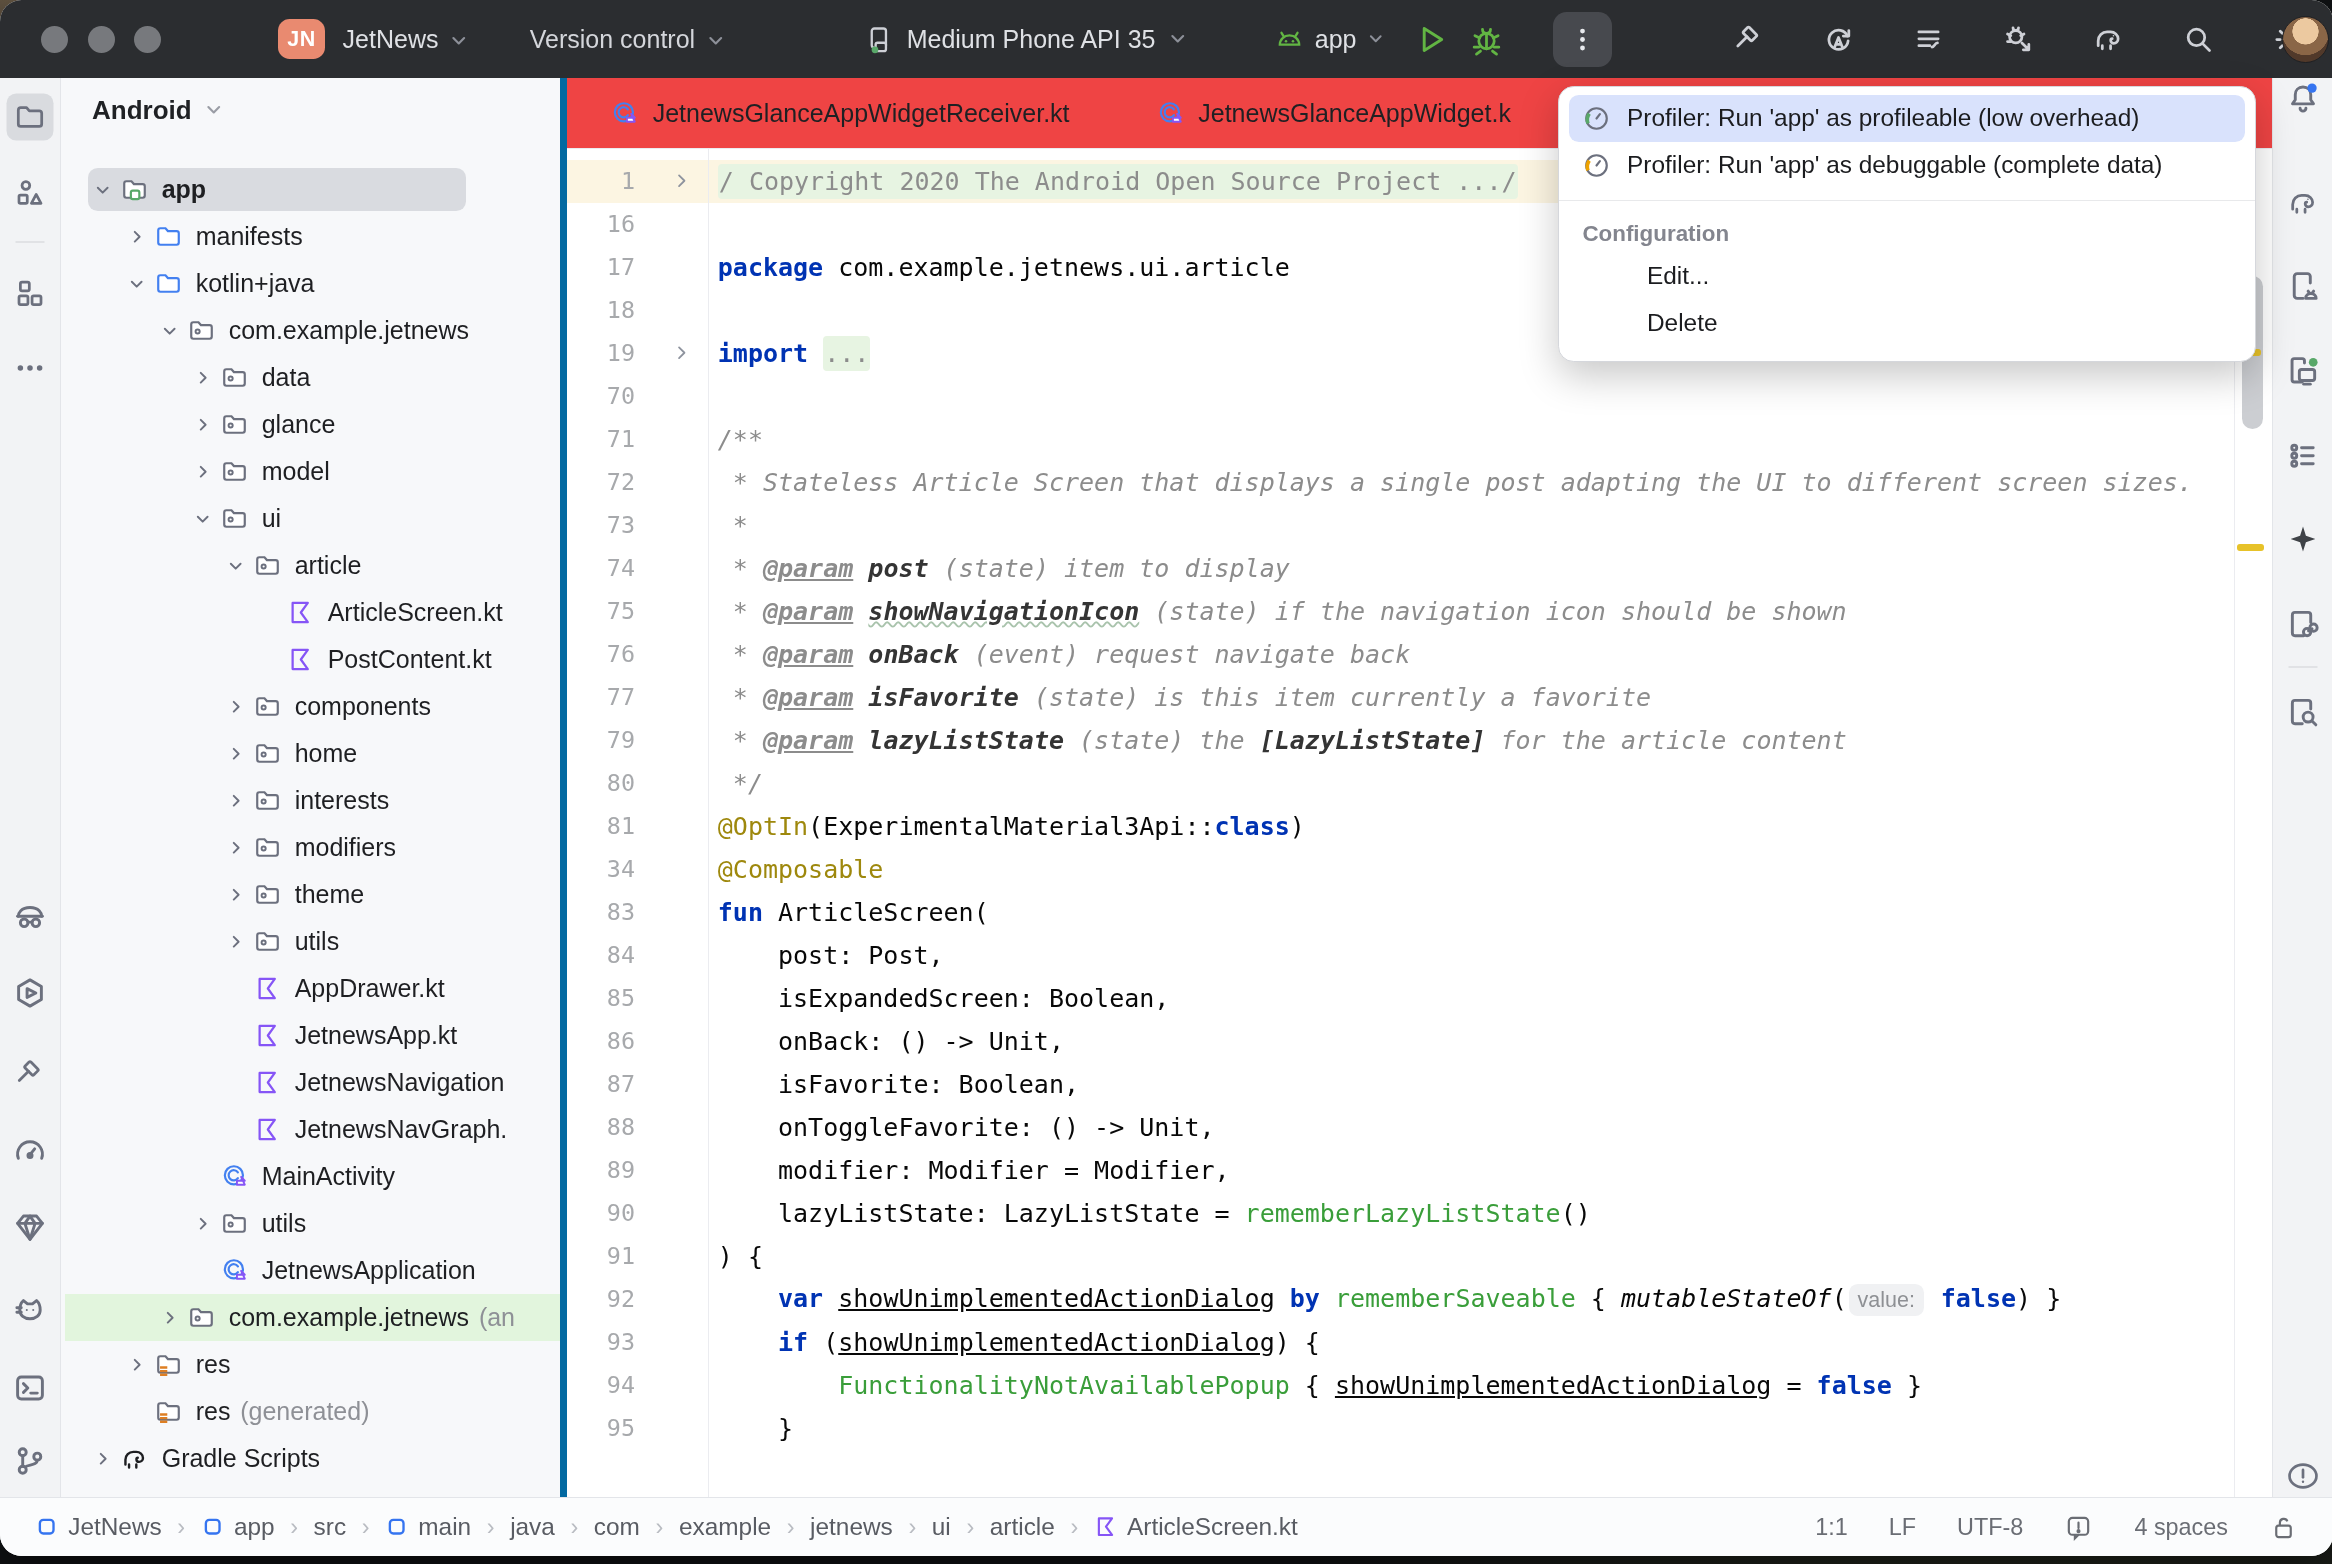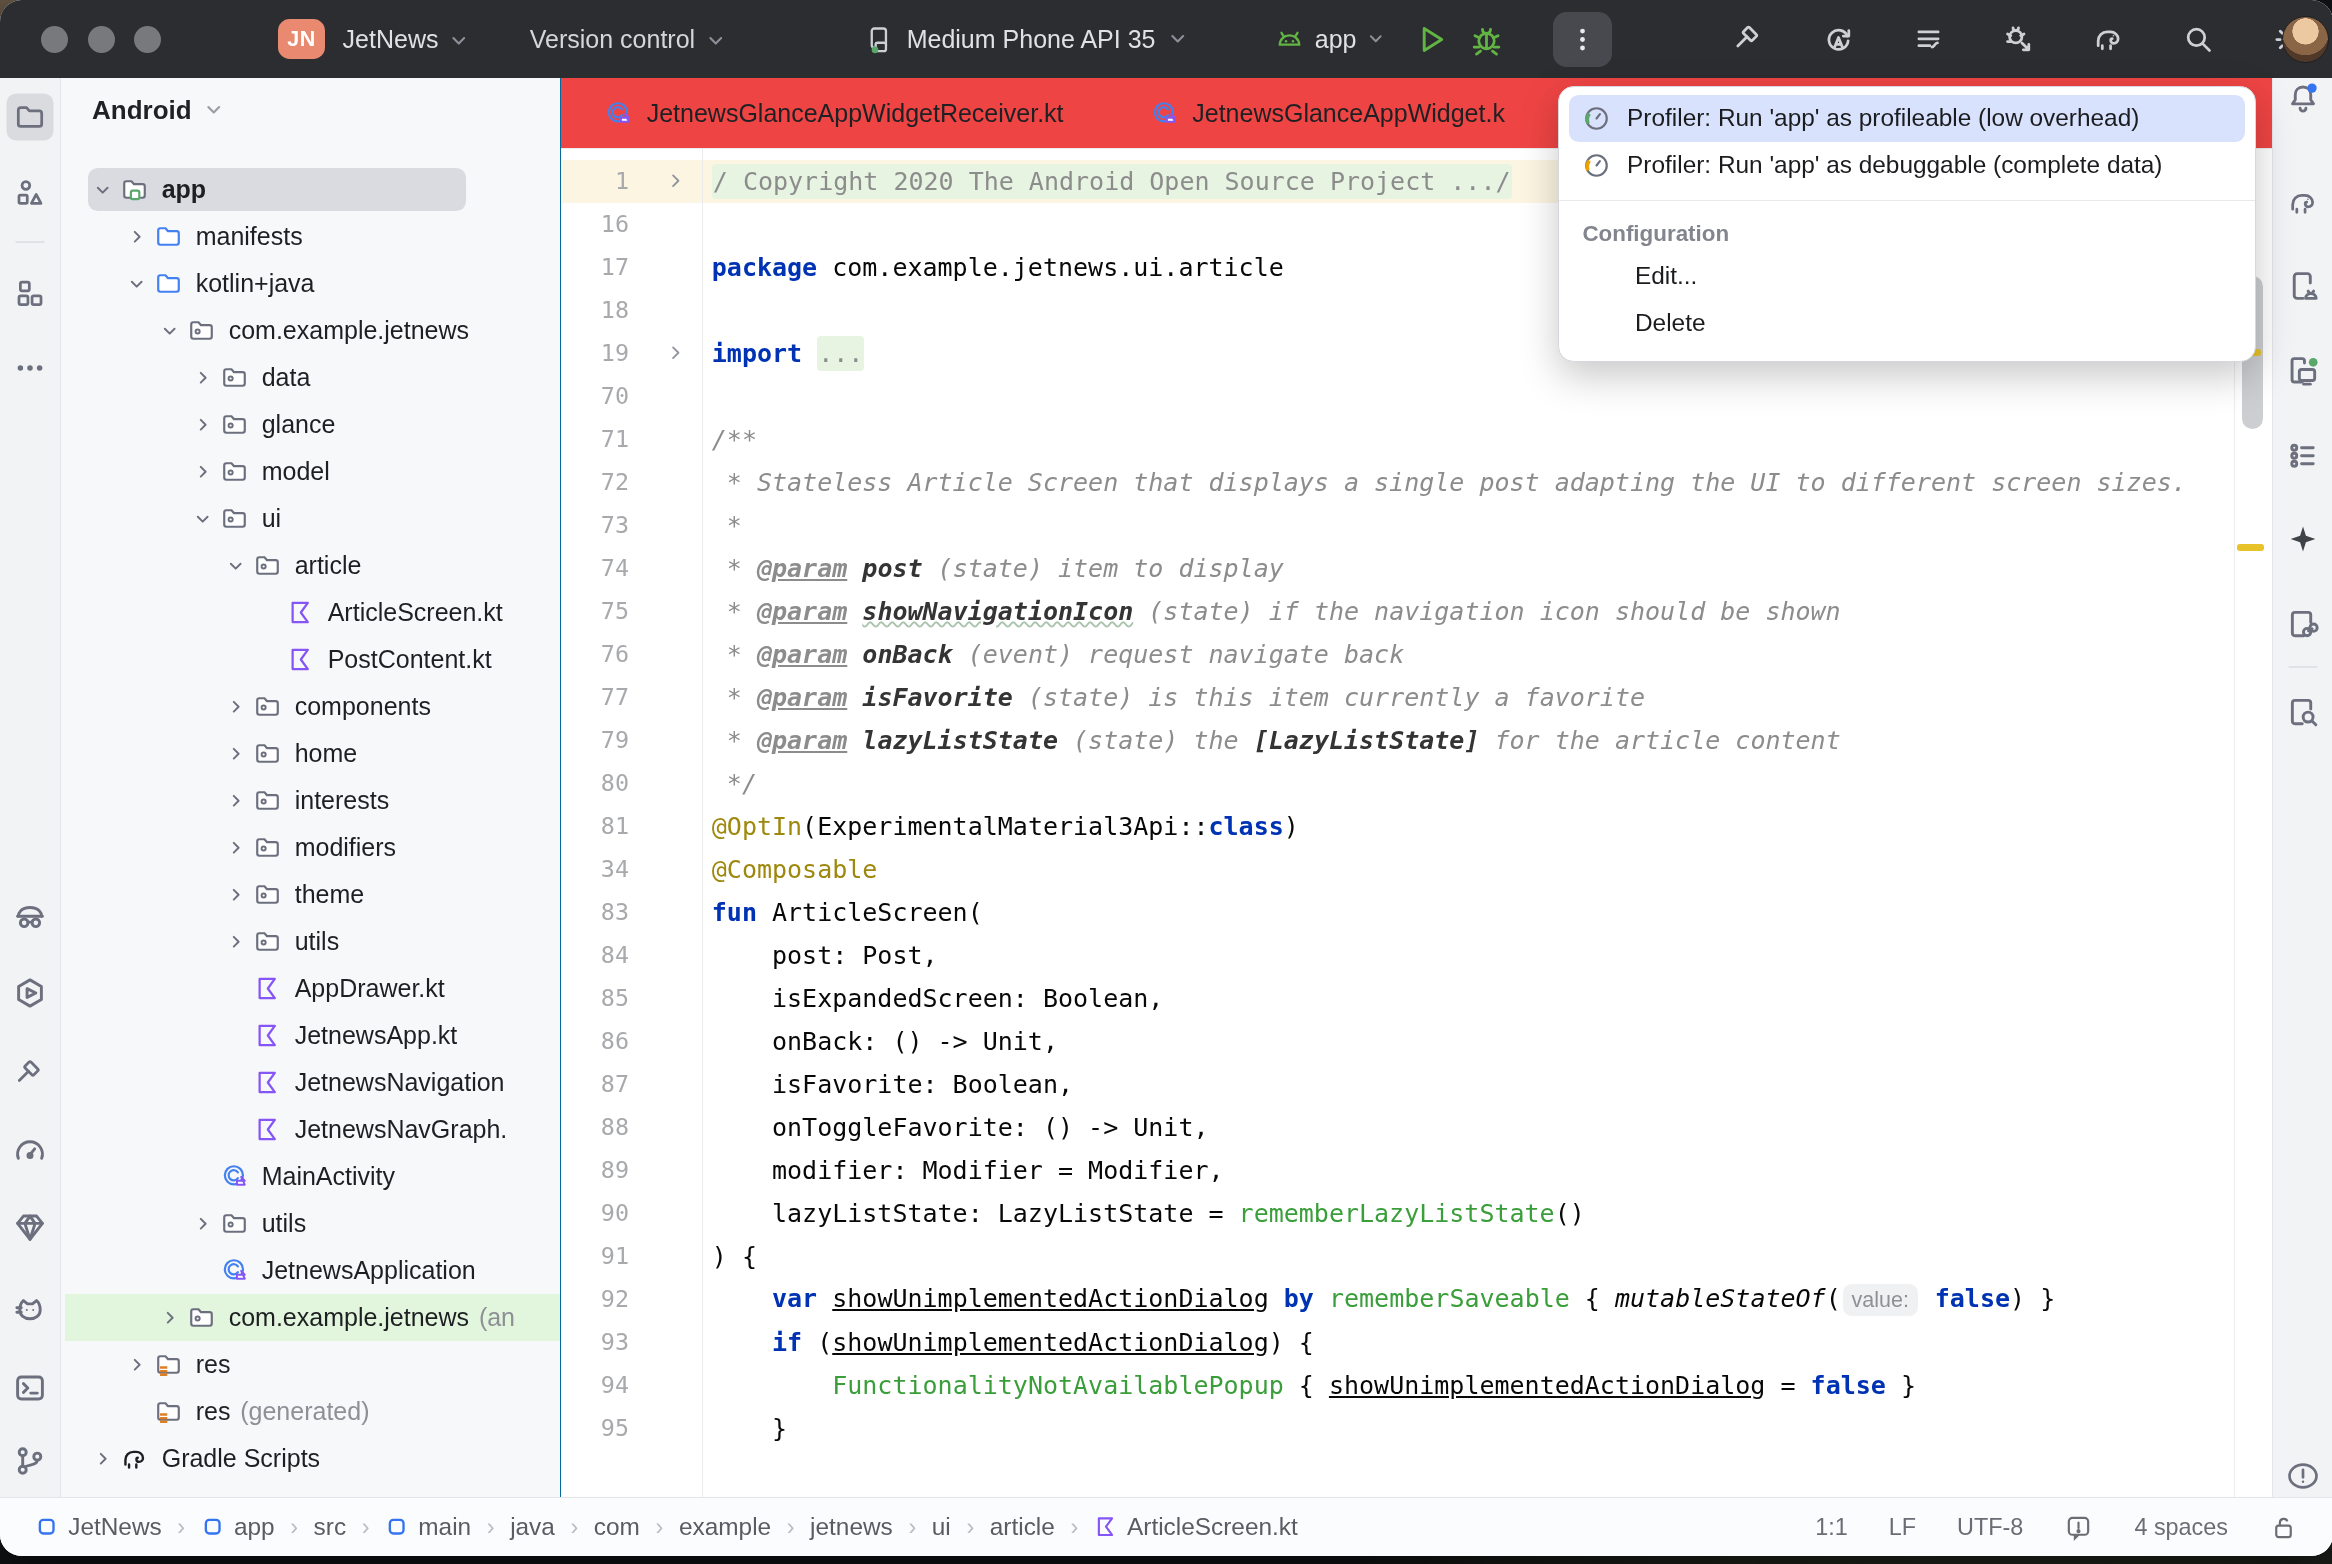--- a/index.html
+++ b/index.html
@@ -35,21 +35,21 @@
   
   .main{position:absolute;top:78px;left:0;right:0;bottom:59px;display:flex;}
   .rail{width:60px;background:#f2f3f5;position:relative;flex:none;}
   .rail.left{border-right:1px solid #e3e5e9;}
   .rail.right{border-left:1px solid #e3e5e9;}
   .railicon{position:absolute;left:50%;transform:translate(-50%,-50%);color:#6c707e;width:35px;height:35px;
     display:flex;align-items:center;justify-content:center;}
   .railicon.sel{background:#d9dbdf;border-radius:9.8px;width:47px;height:47px;}
   .raildiv{position:absolute;left:50%;transform:translate(-50%,-50%);width:29px;height:1px;background:#cfd1d6;}
   
-  .project{width:499px;background:#f7f8fa;border-right:1px solid #0369a1;flex:none;overflow:hidden;position:relative;}
+  .project{width:499px;background:#f7f8fa;border-right:7px solid #0369a1;flex:none;overflow:hidden;position:relative;}
   .pheader{height:64px;display:flex;align-items:center;padding-left:31px;gap:11.7px;font-size:26px;font-weight:600;color:#1f2124;}
   .tree{position:absolute;top:88px;left:0;right:0;}
   .trow{height:47px;display:flex;align-items:center;position:relative;font-size:25px;color:#1e1f22;white-space:nowrap;overflow:hidden;}
   .trow .cell{position:relative;display:flex;align-items:center;}
   .trow.selgray::before{content:"";position:absolute;left:27px;width:378px;top:2px;bottom:2px;background:#d9dbe0;border-radius:9.8px;}
   .trow.selgreen::before{content:"";position:absolute;left:3.9px;right:0;top:0;bottom:0;background:#e2f5dd;}
   .tchev{width:33px;height:33px;flex:none;display:flex;align-items:center;justify-content:center;color:#6c707e;}
   .ticon{width:31px;height:31px;flex:none;display:flex;align-items:center;justify-content:center;margin-right:11.7px;}
   .tlabel{color:#1e1f22;}
   .trow.b .tlabel{font-weight:bold;}
@@ -82,21 +82,21 @@
   .thumb{position:absolute;left:6.8px;width:21.5px;border-radius:10.7px;background:#ccced2;}
   .stripe{position:absolute;height:6.8px;border-radius:2.9px;background:#e7c229;}
   
   .popup{position:absolute;left:1558px;top:86px;width:696px;background:#ffffff;border:1px solid #d5d7dc;
     border-radius:15.6px;box-shadow:0 13.7px 39px rgba(0,0,0,.22);z-index:50;padding:7.8px 0 13.7px 0;}
   .mitem{margin:0 9.8px;height:47px;display:flex;align-items:center;gap:15.6px;padding:0 13.7px;border-radius:9.8px;
     font-size:24.4px;color:#1b1c1f;}
   .mitem.sel{background:#d9e2fc;}
   .mdiv{height:1px;background:#e8e9eb;margin:11.7px 0;}
   .msection{padding:7.8px 23.4px 5.9px 23.4px;font-size:22.4px;font-weight:bold;color:#83858e;}
-  .maction{height:47px;display:flex;align-items:center;padding-left:44px;font-size:24.4px;color:#1b1c1f;margin-left:32px;}
+  .maction{height:47px;display:flex;align-items:center;padding-left:88px;font-size:24.4px;color:#1b1c1f;}
   
   .statusbar{position:absolute;left:0;right:0;bottom:0;height:59px;background:#fbfcfd;border-top:1px solid #e3e5e9;
     display:flex;align-items:center;padding:0 35px;box-sizing:border-box;}
   .crumbs{display:flex;align-items:center;gap:15.6px;font-size:24.4px;color:#595c63;flex:1;min-width:0;}
   .crumb{display:flex;align-items:center;gap:9.8px;}
   .csep{color:#b9bcc2;font-size:23.4px;}
   .sright{display:flex;align-items:center;gap:41px;font-size:23.4px;color:#6a6d74;}
   svg{display:block;}
 </style>
 </head>

